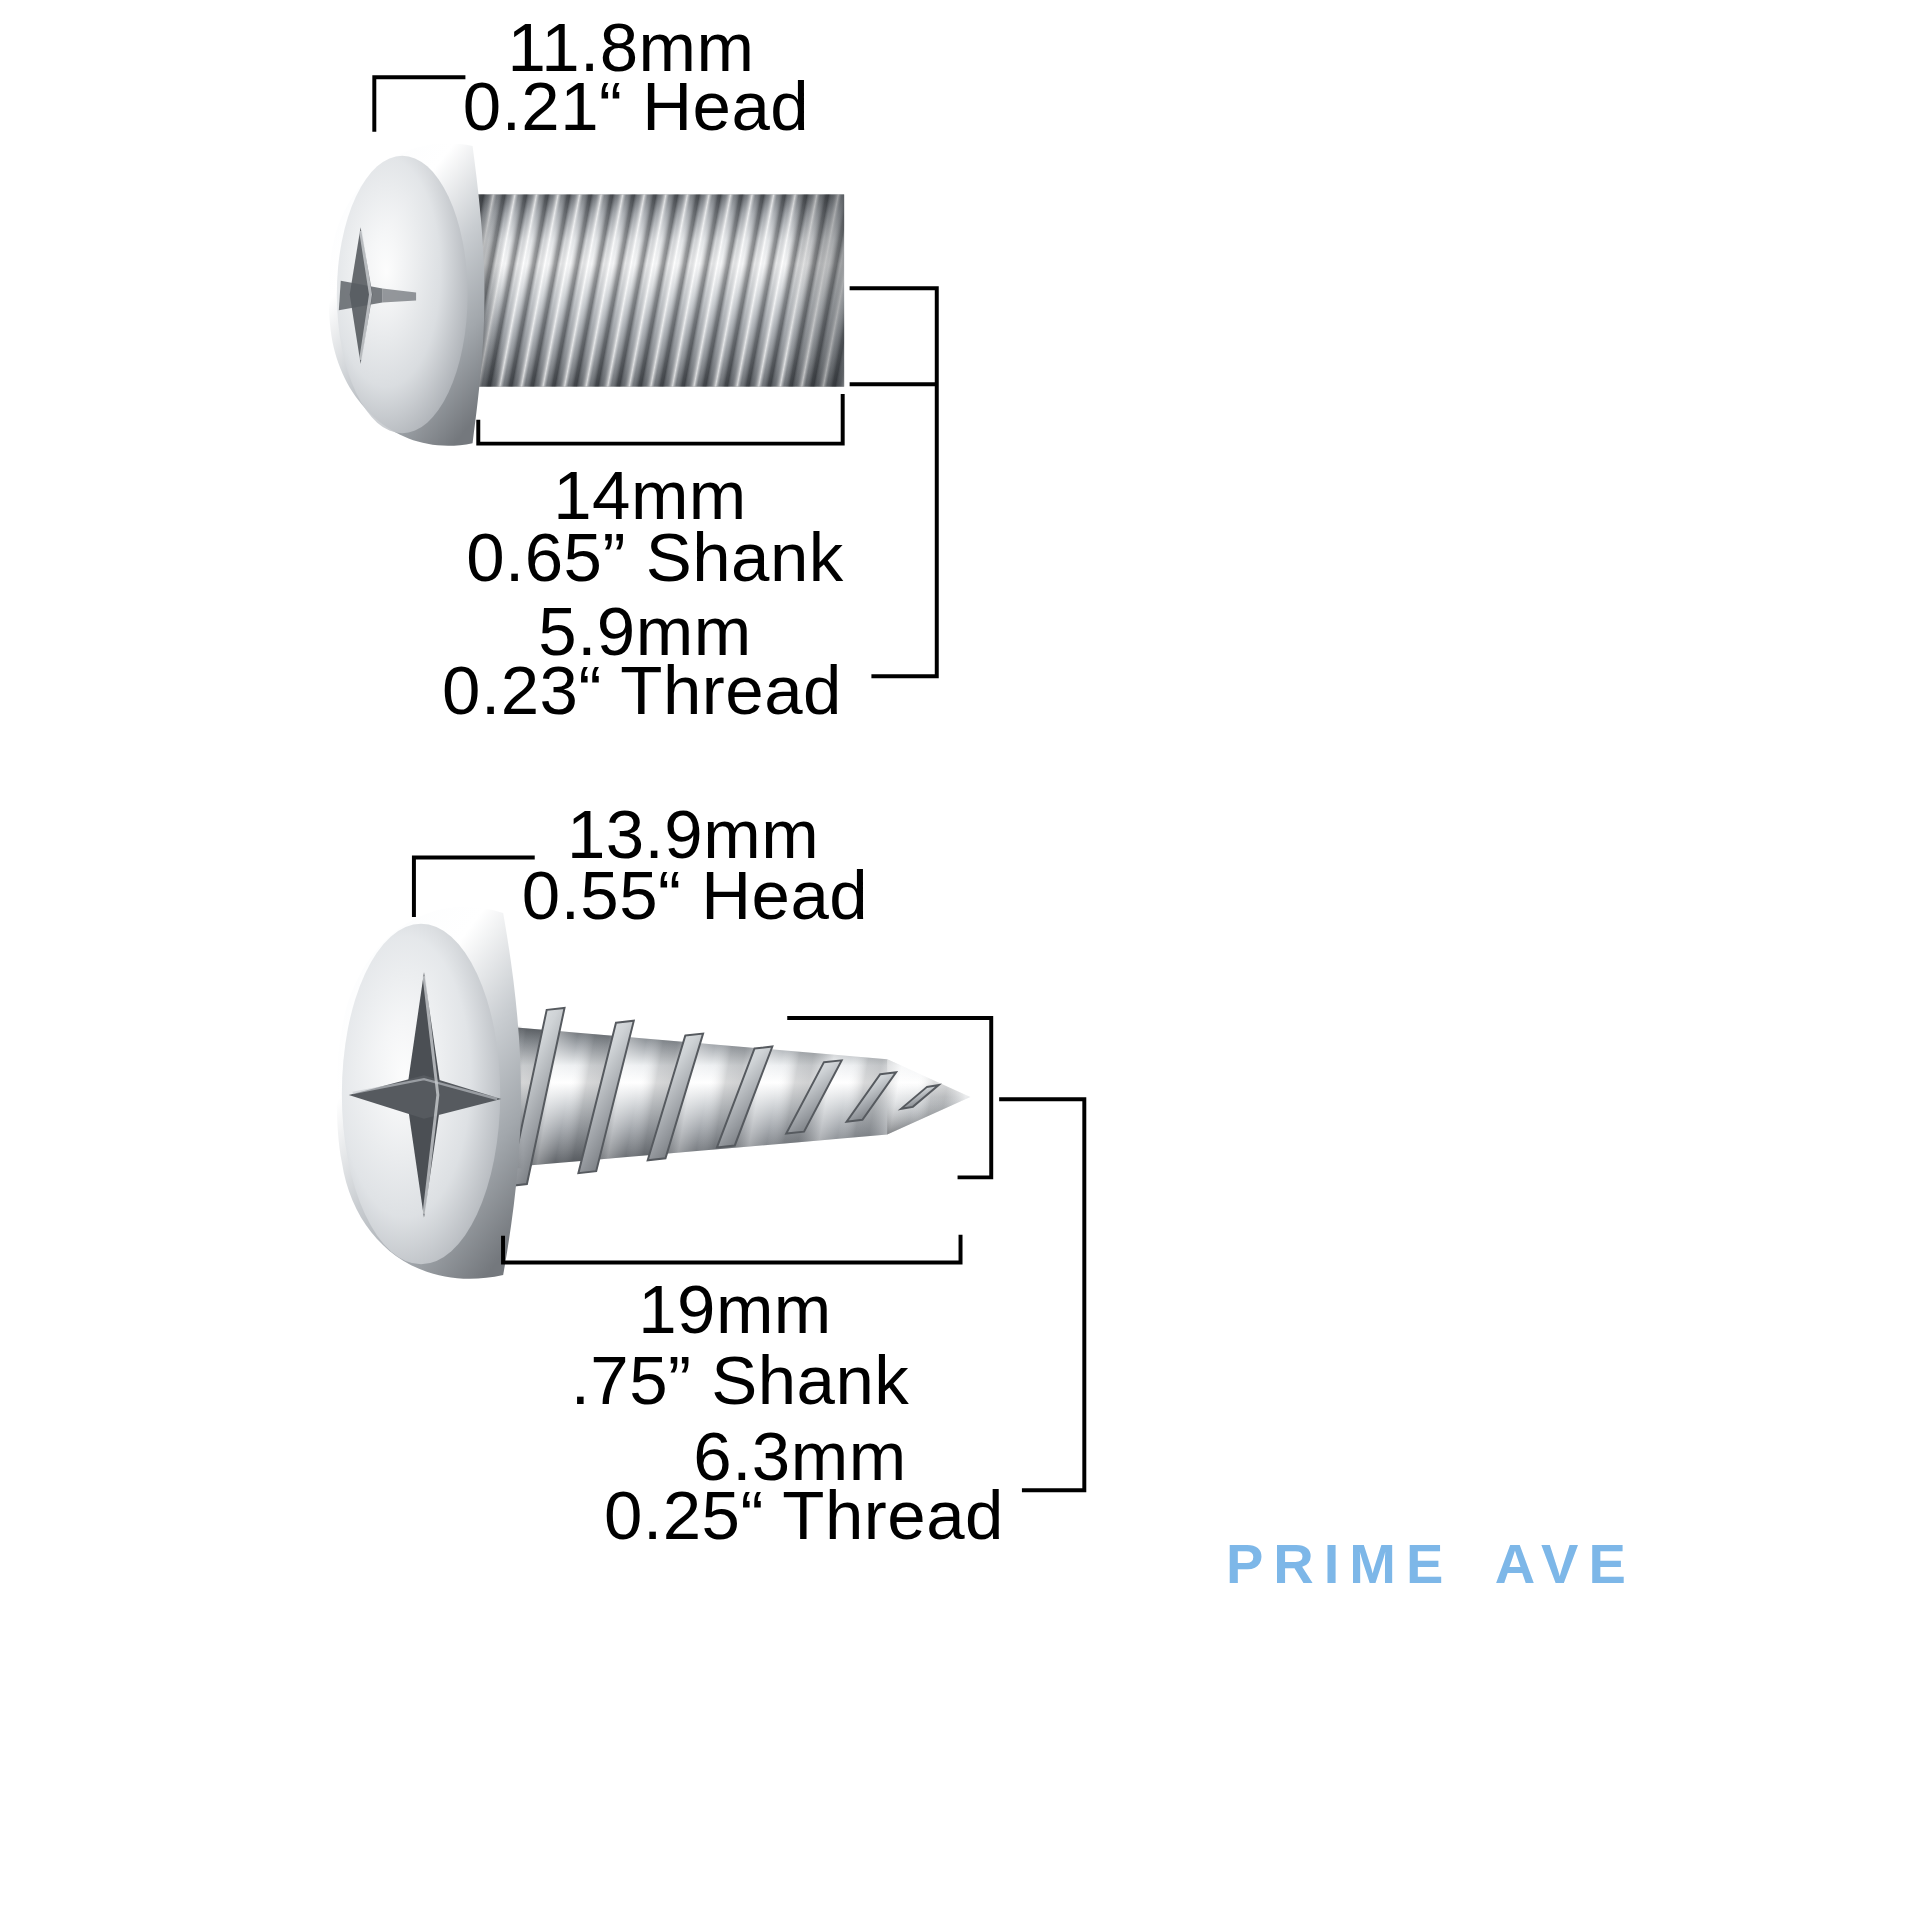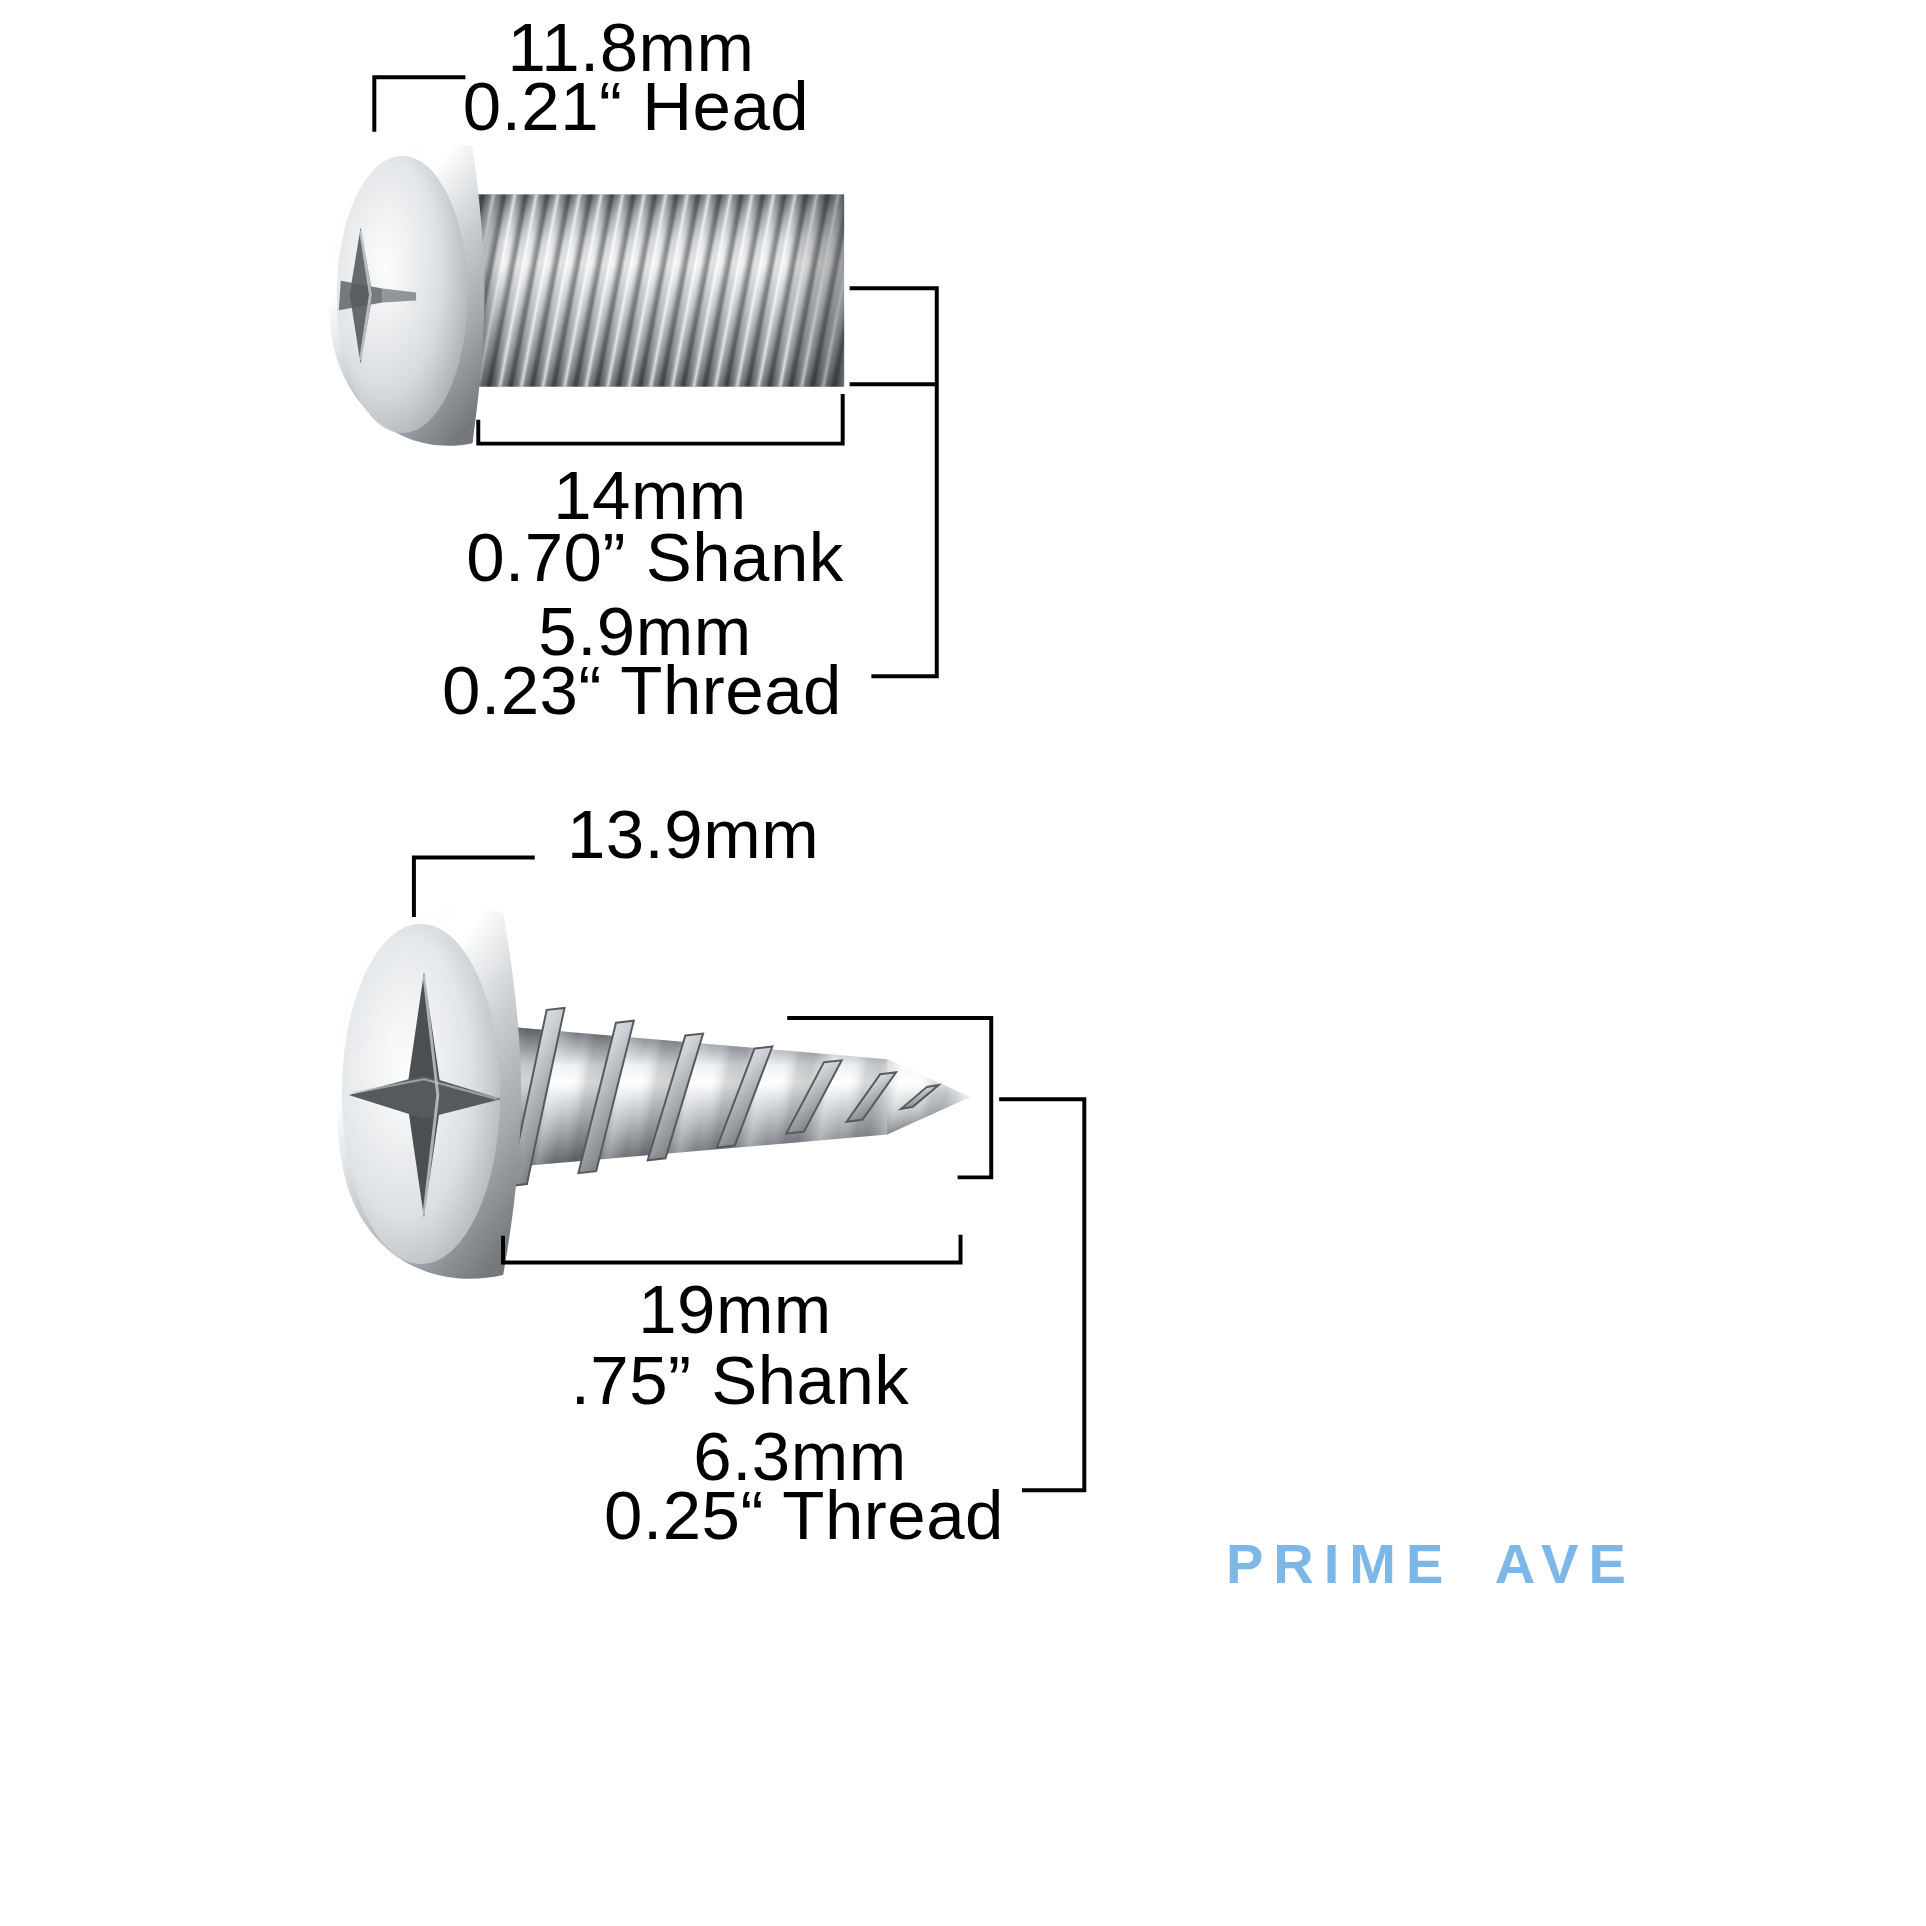--- a/index.html
+++ b/index.html
@@ -192,26 +192,27 @@
 
       <polyline points="795,1028 1001,1028 1001,1189 967,1189"></polyline>
       <polyline points="1009,1110 1095,1110 1095,1505 1032,1505"></polyline>
     </g>
   </svg>
 
   <div class="lbl" style="left:631px;top:13px">11.8mm</div>
   <div class="lbl" style="left:636px;top:72px">0.21“ Head</div>
 
   <div class="lbl" style="left:650px;top:461px">14mm</div>
-  <div class="lbl" style="left:655px;top:523px">0.70” Shank</div>
+  <div class="lbl" style="left:655px;top:523px">0.65” Shank</div>
 
   <div class="lbl" style="left:645px;top:597px">5.9mm</div>
   <div class="lbl" style="left:642px;top:656px">0.23“ Thread</div>
 
   <div class="lbl" style="left:693px;top:800px">13.9mm</div>
+  <div class="lbl" style="left:695px;top:861px">0.55“ Head</div>
 
   <div class="lbl" style="left:735px;top:1275px">19mm</div>
   <div class="lbl" style="left:740px;top:1346px">.75” Shank</div>
 
   <div class="lbl" style="left:800px;top:1422px">6.3mm</div>
   <div class="lbl" style="left:804px;top:1481px">0.25“ Thread</div>
 
   <div class="logo">PRIME AVE</div>
 
 </div>

